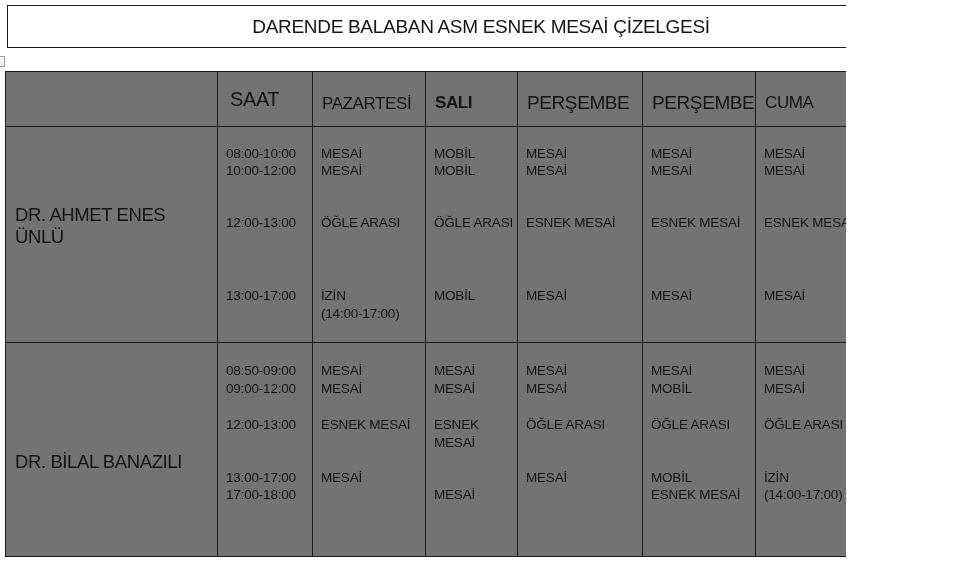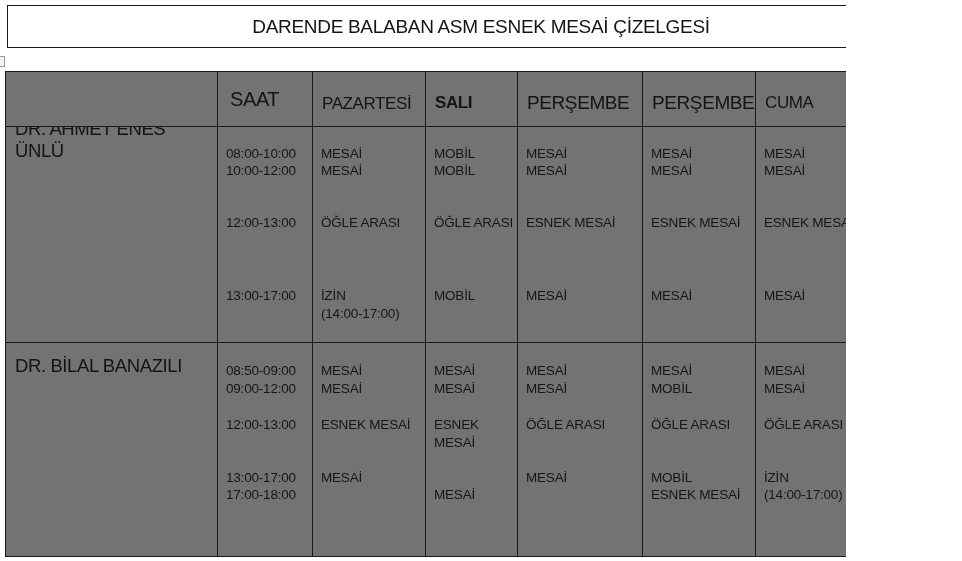--- a/index.html
+++ b/index.html
@@ -79,21 +79,21 @@
   .h-saat   { font-size: 20px; }
   .h-saat .htxt { padding-left: 12px; }
   .h-pzt    { font-size: 17px; padding-top: 10px; align-items: center; }
   .h-sali   { font-size: 17px; padding-top: 8px; font-weight: bold; }
   .h-car    { font-size: 19px; padding-top: 7px; }
   .h-per    { font-size: 19px; padding-top: 7px; }
   .h-cuma   { font-size: 17px; padding-top: 7px; }
   
   .name-cell {
     display: flex;
-    align-items: flex-start;
+    align-items: center;
   }
   .name-text {
     padding-left: 9px;
     font-size: 18.5px;
     line-height: 22px;
     letter-spacing: -0.4px;
     color: #141414;
   }
   .name-r1 .name-text { transform: translateY(-9px); max-width: 170px; }
   .name-r2 .name-text { transform: translateY(12px); }

